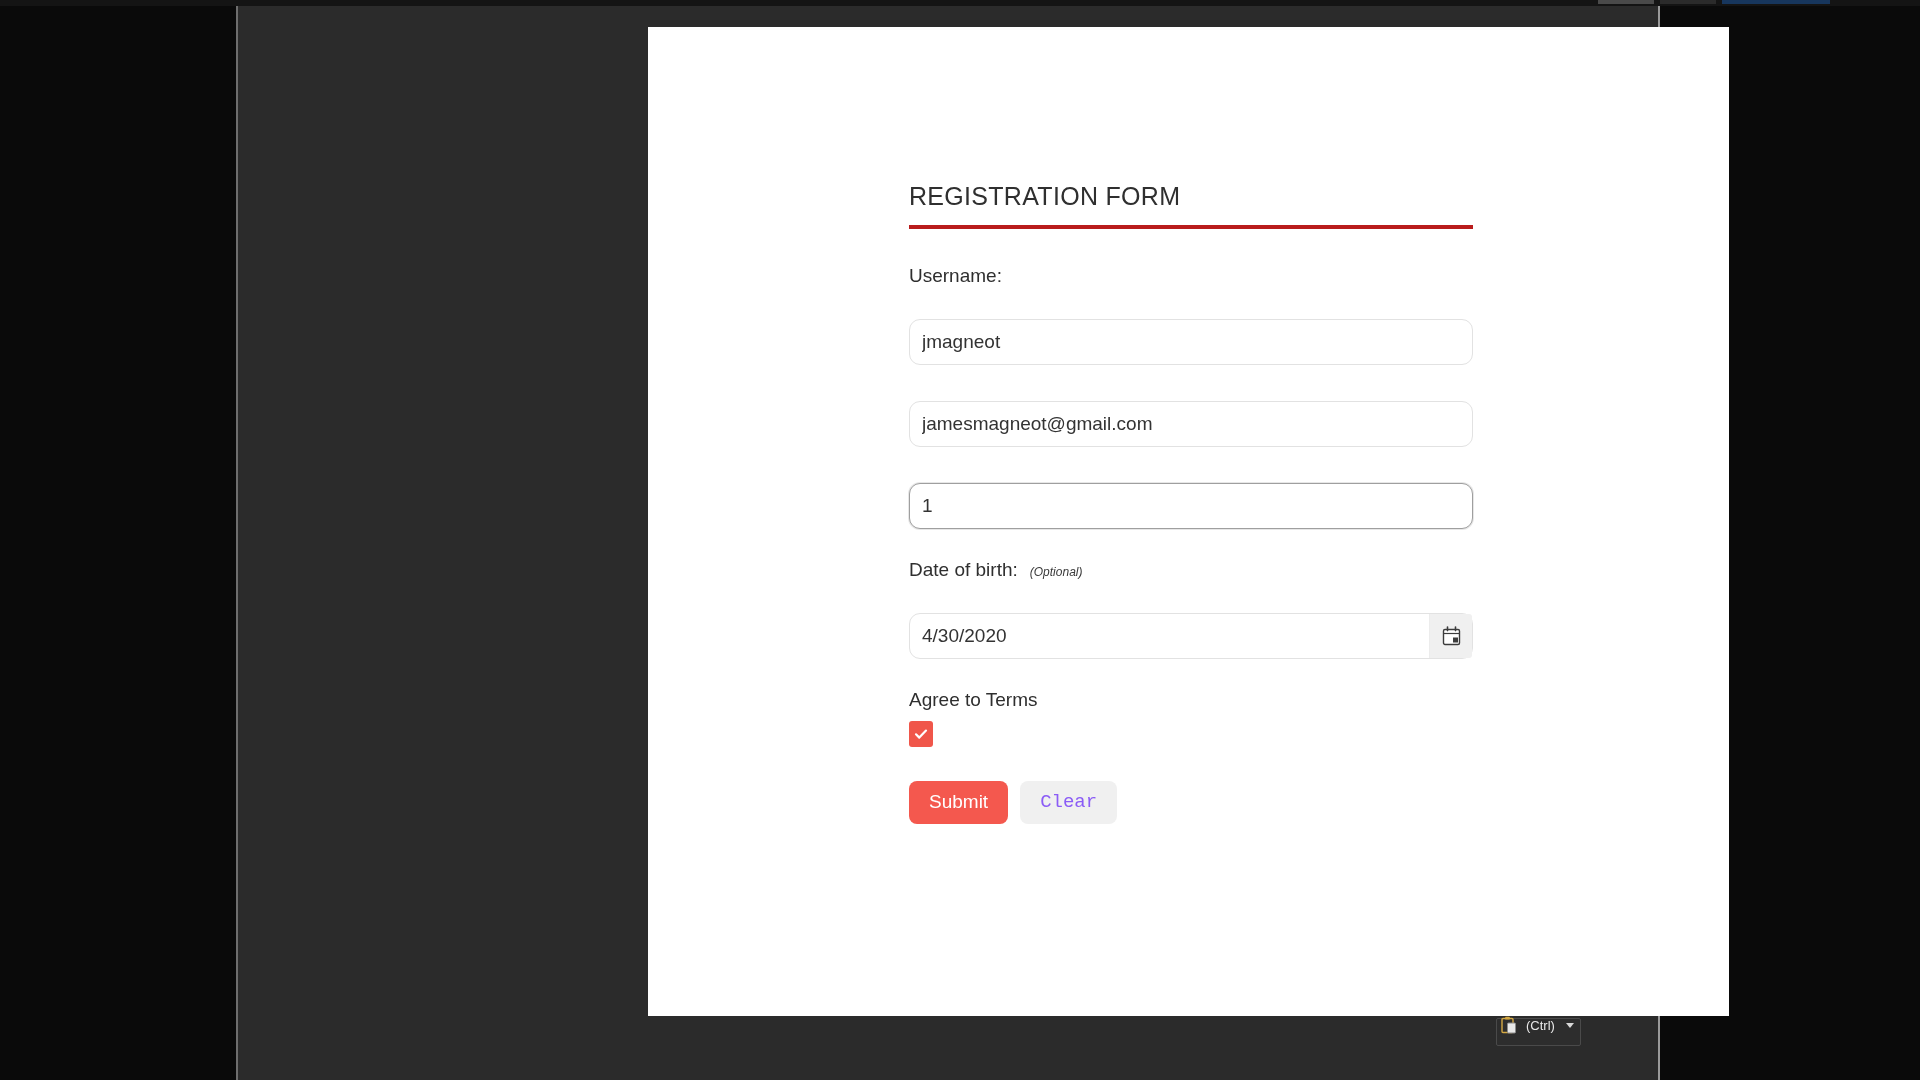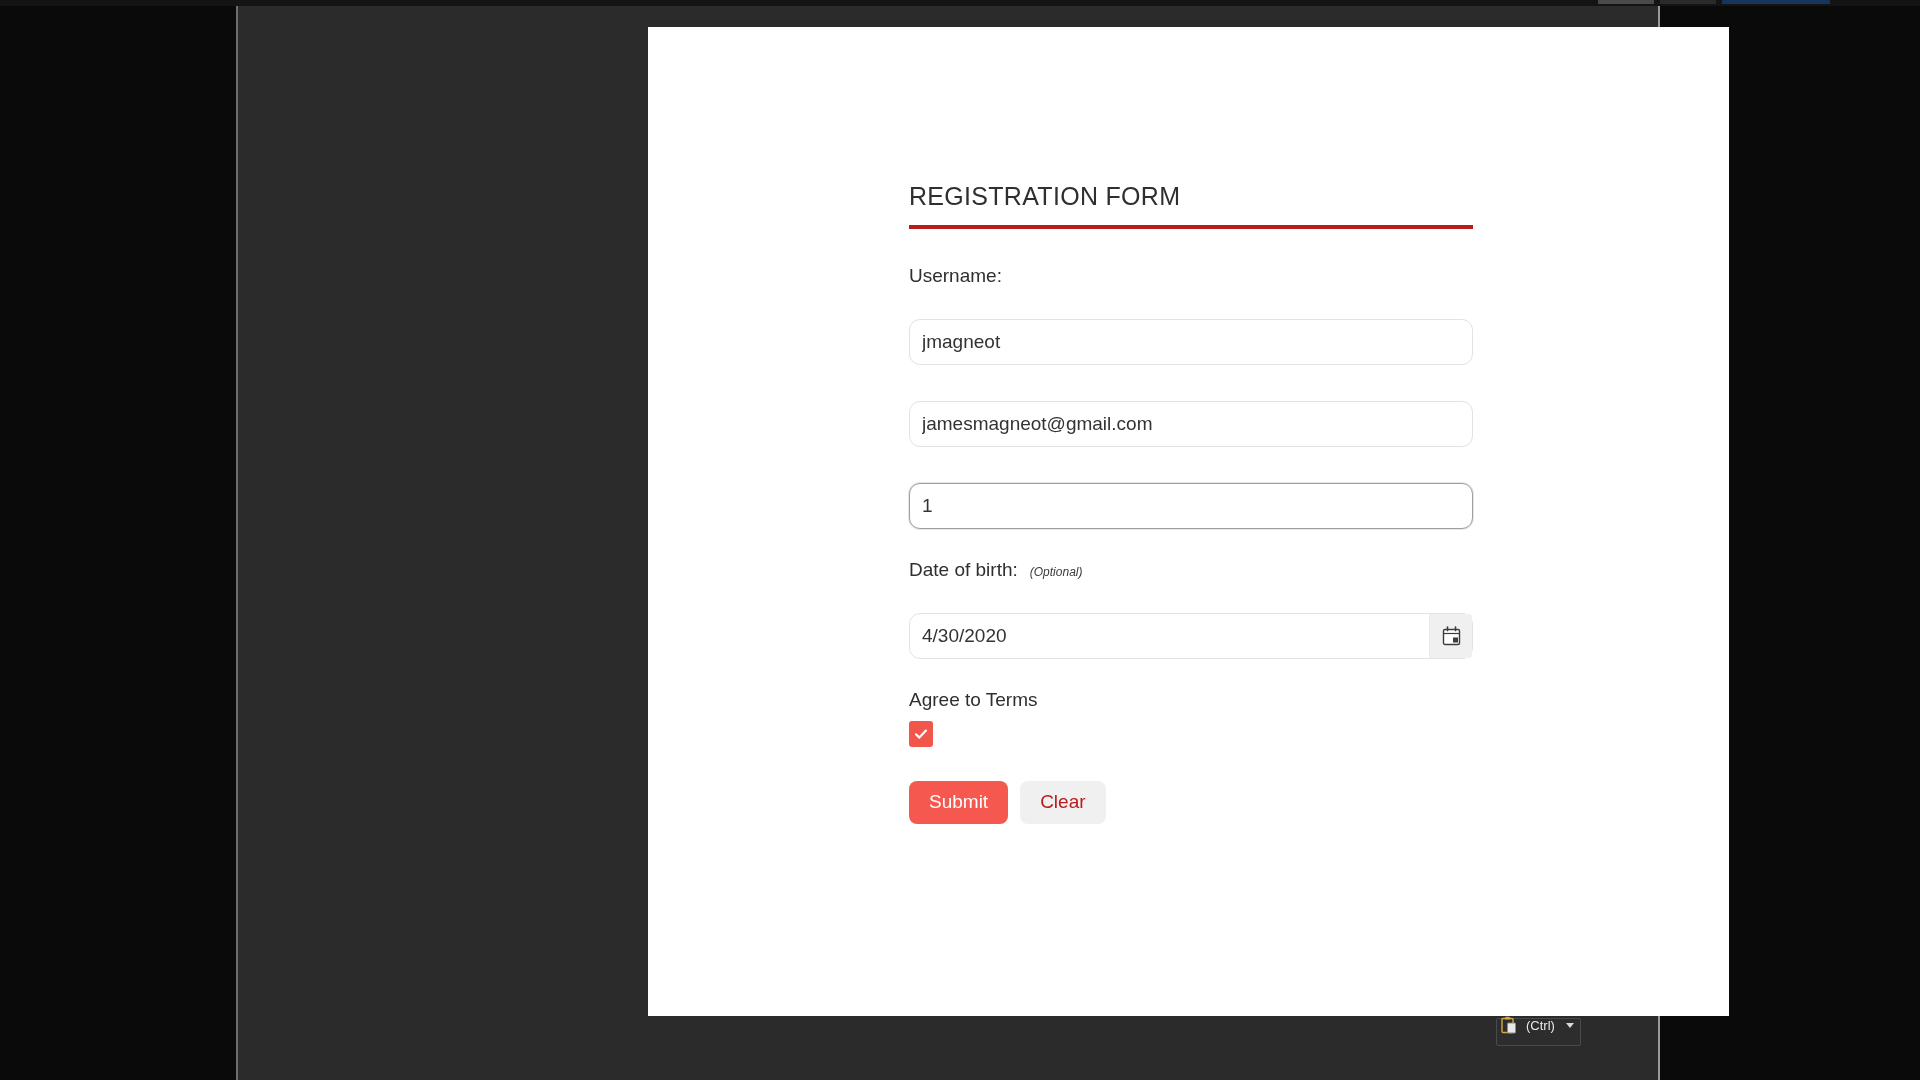--- a/index.html
+++ b/index.html
@@ -158,21 +158,21 @@
   .btn {
     font-size: 19px;
     font-family: "Liberation Sans", sans-serif;
     border: none;
     border-radius: 8px;
     padding: 10px 20px;
     cursor: pointer;
     line-height: 1.2;
   }
   .btn-submit { background: #f4584e; color: #ffffff; }
-  .btn-clear  { background: #f0f0f0; color: #b91c1c; }
+  .btn-clear  { background: #f0f0f0; color: #8b5cf6; font-family: Liberation Mono, monospace; }
 
   
   .paste-popup {
     position: absolute;
     left: 1496px;
     top: 1018px;
     height: 28px;
     display: flex;
     align-items: center;
     gap: 9px;

